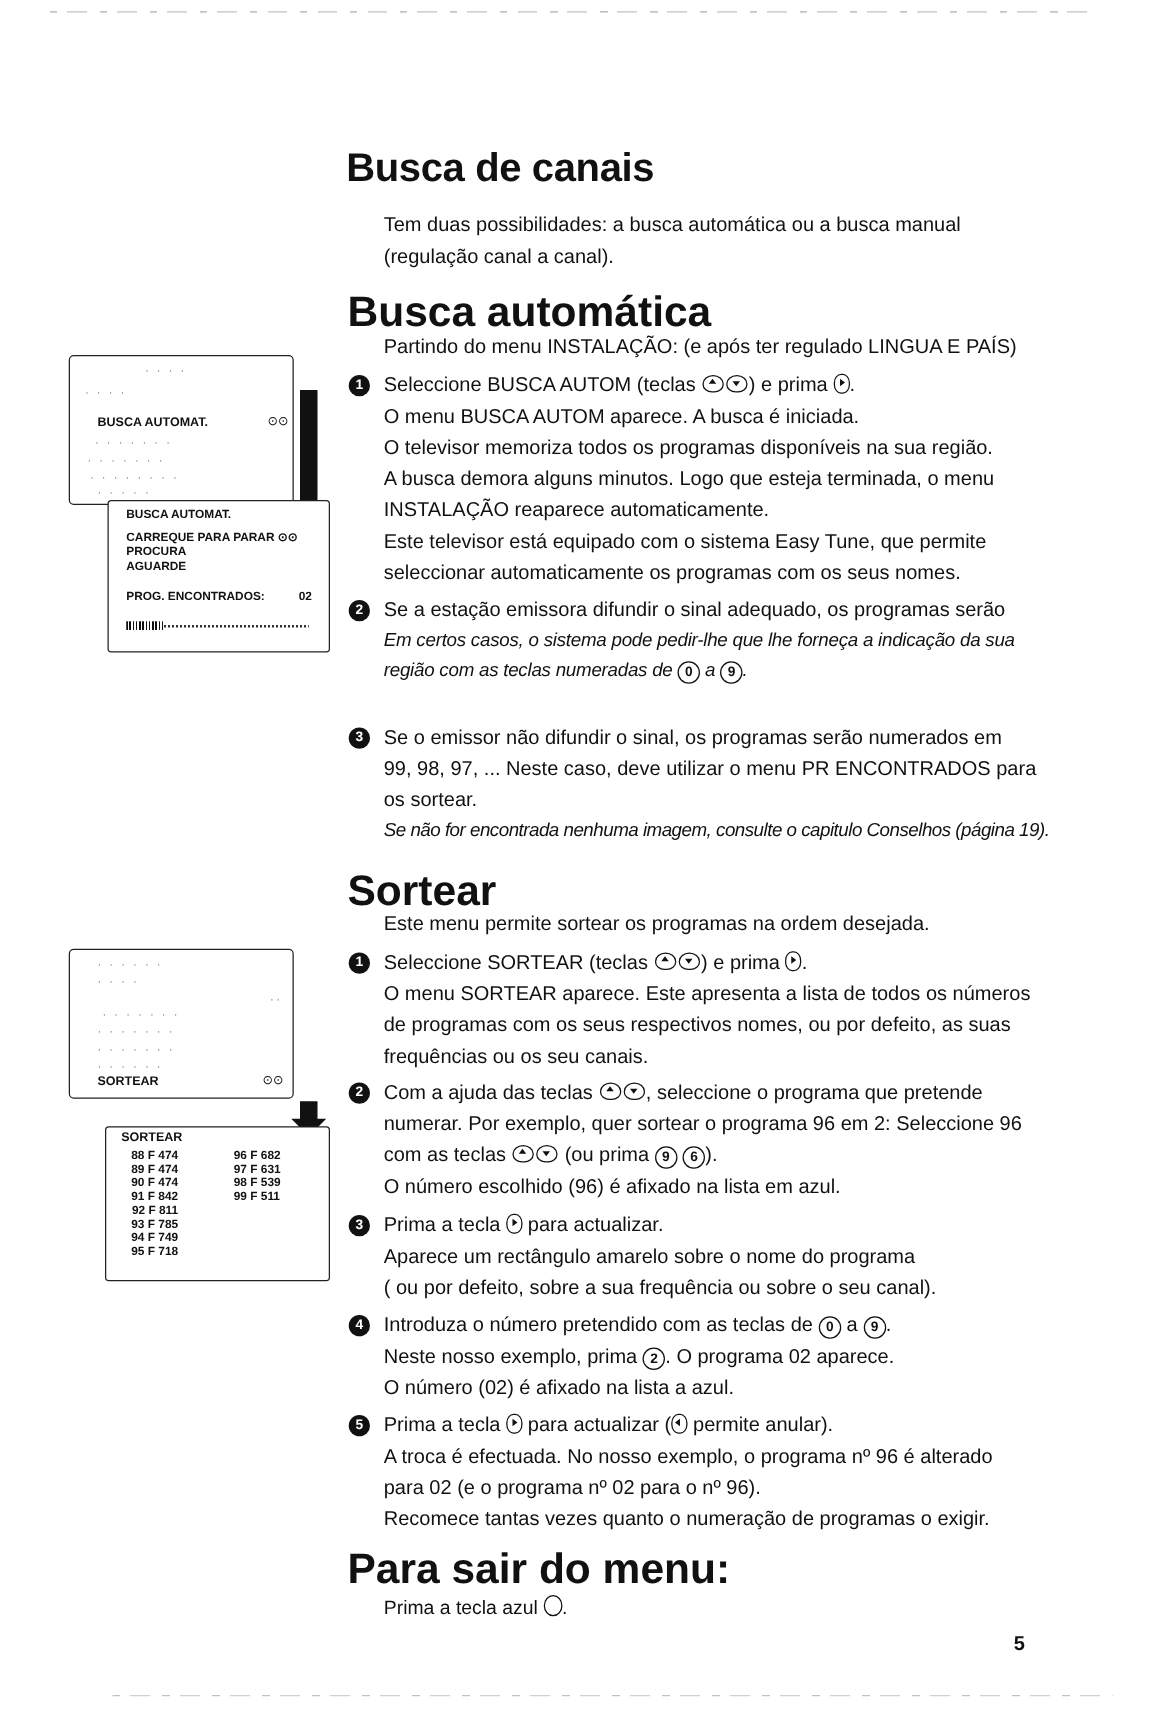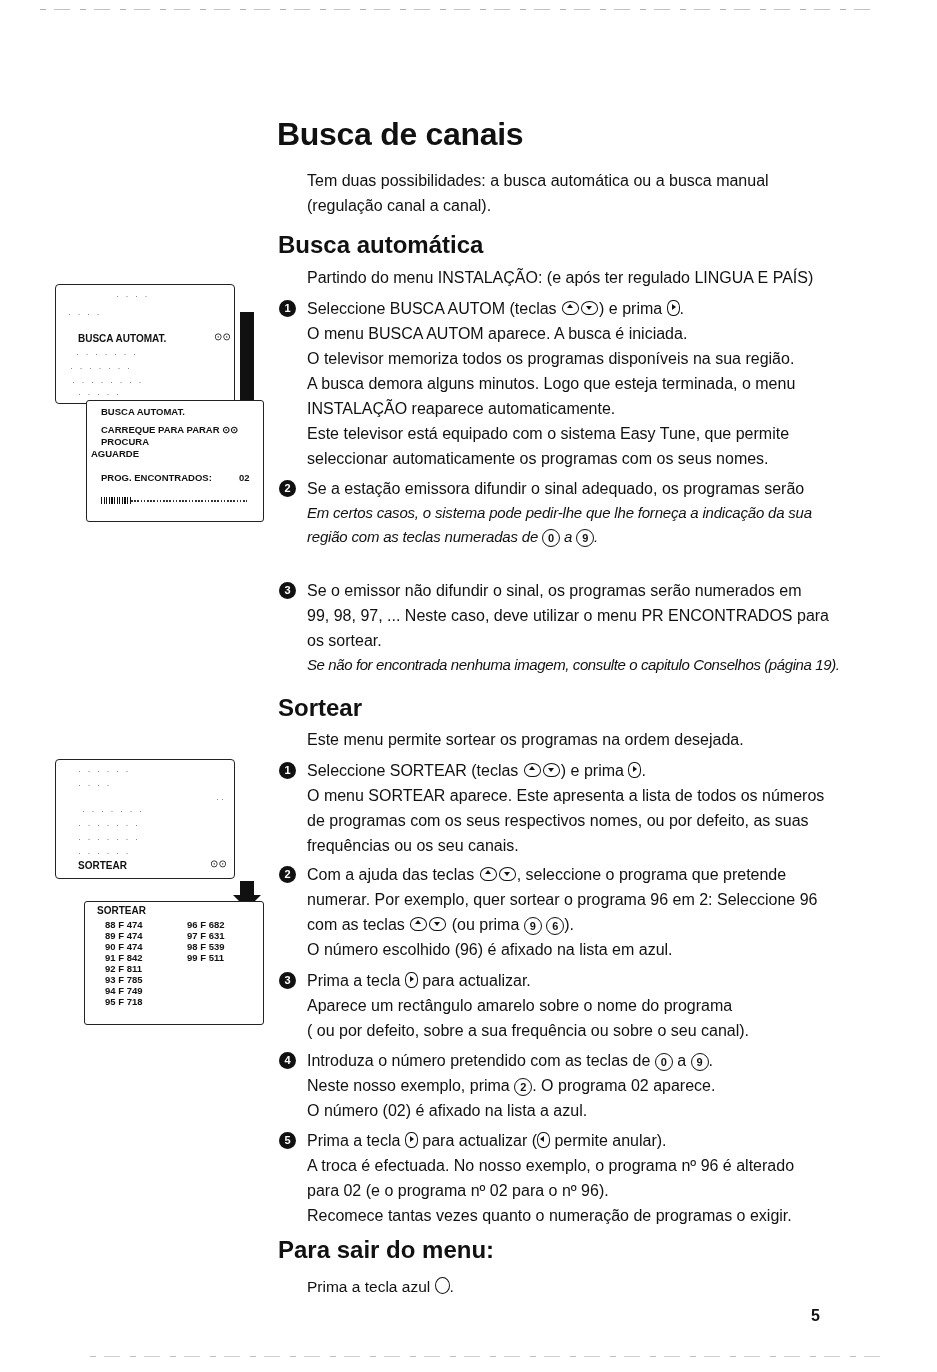--- a/index.html
+++ b/index.html
@@ -6,21 +6,21 @@
   body { width: 937px; height: 1372px; position: relative; overflow: hidden;
          font-family: "Liberation Sans", sans-serif; color: #111; }
   .abs { position: absolute; }
 
   .scanline { left: 40px; top: 9px; width: 840px; height: 1px;
     background: repeating-linear-gradient(90deg, #777 0 6px, transparent 6px 14px, #999 14px 30px, transparent 30px 40px); opacity: .6; }
   .scanline.bottom { top: 1356px; left: 90px; width: 800px; opacity: .45; }
 
   h1.title { position: absolute; left: 277px; top: 116px; margin: 0;
     font-size: 32px; font-weight: bold; letter-spacing: -0.3px; }
-  h2.sec { position: absolute; left: 278px; margin: 0; font-size: 24px; font-weight: bold; }
+  h2.sec { position: absolute; left: 278px; margin: 0; font-size: 34px; font-weight: bold; }
 
   .para { position: absolute; left: 307px; font-size: 16px; line-height: 25px; margin: 0; }
   .note { font-style: italic; font-size: 15px; line-height: 24px; letter-spacing: -0.2px; }
 
   .step { position: absolute; left: 279px; width: 580px; }
   .step .num { position: absolute; left: 0; top: 4px; width: 17px; height: 17px; border-radius: 50%;
     background: #111; color: #fff; font-size: 11px; font-weight: bold; text-align: center; line-height: 17px; }
   .step .body { margin-left: 28px; font-size: 16px; line-height: 25px; }
   .step .line { display: block; white-space: nowrap; }
 
@@ -204,21 +204,21 @@
     <span class="ghost" style="left:14px;top:78px">·  · ·  · · ·  ·</span>
     <span class="ghost" style="left:16px;top:92px">·  · · · · · · ·</span>
     <span class="ghost" style="left:22px;top:104px">· · ·  · ·</span>
   </div>
   <div class="arrow-bar" style="left:200px;top:32px;width:14px;height:92px"></div>
   <div class="arrow-head" style="left:193px;top:123px"></div>
   <div class="panel" style="left:46px;top:120px;width:176px;height:120px">
     <span class="row" style="left:14px;top:5px">BUSCA AUTOMAT.</span>
     <span class="row" style="left:14px;top:23px"><span>CARREQUE PARA PARAR</span> ⊙⊙</span>
     <span class="row" style="left:14px;top:35px">PROCURA</span>
-    <span class="row" style="left:4px;top:47px">AGUARDE</span>
+    <span class="row" style="left:14px;top:47px">AGUARDE</span>
     <span class="row" style="left:14px;top:71px">PROG. ENCONTRADOS:</span>
     <span class="row" style="left:152px;top:71px">02</span>
     <span class="progress" style="left:14px;top:94px"><span class="fill" style="width: 30px;"></span><span class="dots" style="width: 116px;"></span></span>
   </div>
 </div>
 
 <div class="abs" style="left:40px;top:755px;width:230px;height:275px">
   <div class="screen" style="left:15px;top:4px;width:178px;height:118px">
     <span class="ghost" style="left:22px;top:6px">· · · ·  · ·</span>
     <span class="ghost" style="left:22px;top:20px">· ·  · ·</span>
@@ -232,21 +232,21 @@
   </div>
   <div class="arrow-bar" style="left:200px;top:126px;width:14px;height:16px"></div>
   <div class="arrow-head" style="left:193px;top:140px"></div>
   <div class="panel" style="left:44px;top:146px;width:178px;height:122px">
     <span class="row" style="left:12px;top:3px;font-size:10px">SORTEAR</span>
     <div id="sort-col1" class="abs" style="left:20px;top:17px">
         <div style="font-size: 9.5px; font-weight: bold; line-height: 11px; white-space: nowrap;">88 F 474</div>
         <div style="font-size: 9.5px; font-weight: bold; line-height: 11px; white-space: nowrap;">89 F 474</div>
         <div style="font-size: 9.5px; font-weight: bold; line-height: 11px; white-space: nowrap; text-align: right;">90 F 474</div>
         <div style="font-size: 9.5px; font-weight: bold; line-height: 11px; white-space: nowrap;">91 F 842</div>
-        <div style="font-size: 9.5px; font-weight: bold; line-height: 11px; white-space: nowrap;">92 F 811</div>
+        <div style="font-size: 9.5px; font-weight: bold; line-height: 11px; white-space: nowrap; text-align: right;">92 F 811</div>
         <div style="font-size: 9.5px; font-weight: bold; line-height: 11px; white-space: nowrap; text-align: right;">93 F 785</div>
         <div style="font-size: 9.5px; font-weight: bold; line-height: 11px; white-space: nowrap;">94 F 749</div>
         <div style="font-size: 9.5px; font-weight: bold; line-height: 11px; white-space: nowrap;">95 F 718</div>
       </div>
     <div id="sort-col2" class="abs" style="left:102px;top:17px">
         <div style="font-size: 9.5px; font-weight: bold; line-height: 11px; white-space: nowrap;">96 F 682</div>
         <div style="font-size: 9.5px; font-weight: bold; line-height: 11px; white-space: nowrap;">97 F 631</div>
         <div style="font-size: 9.5px; font-weight: bold; line-height: 11px; white-space: nowrap;">98 F 539</div>
         <div style="font-size: 9.5px; font-weight: bold; line-height: 11px; white-space: nowrap;">99 F 511</div>
       </div>

